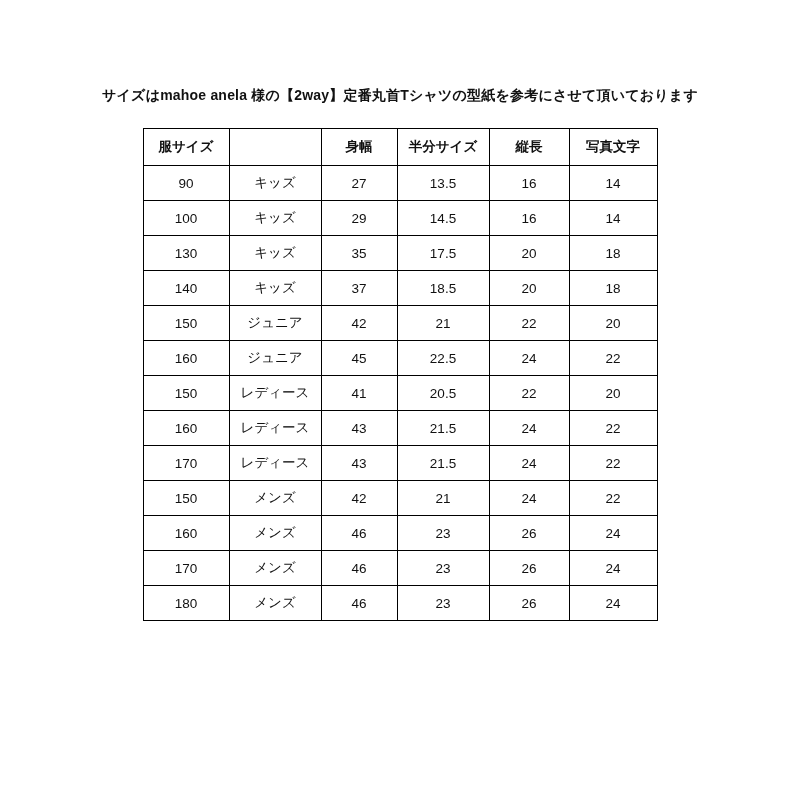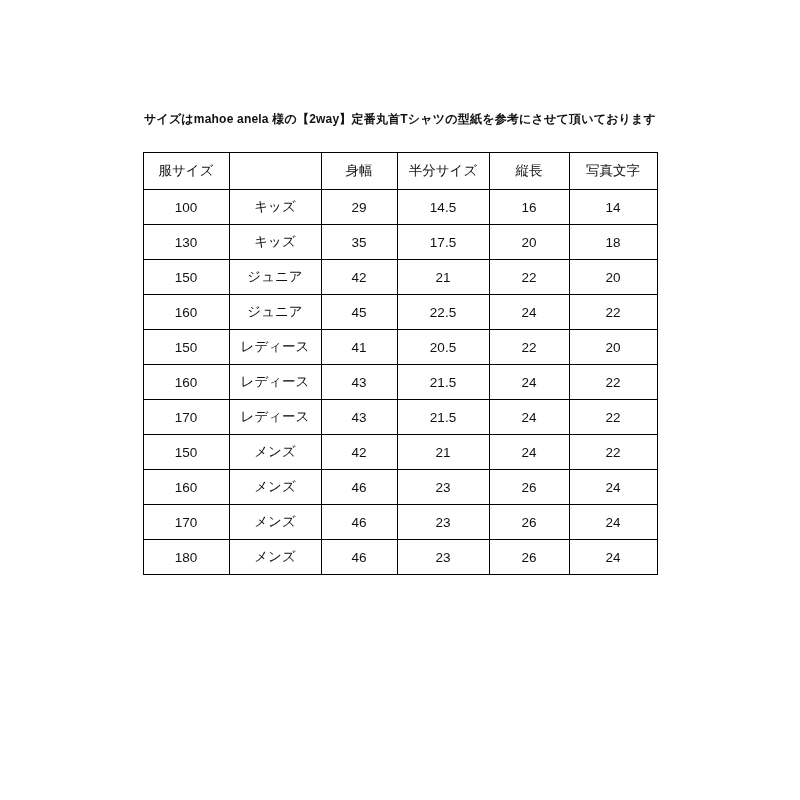--- a/index.html
+++ b/index.html
@@ -16,23 +16,23 @@
   }
   .page {
     width: 800px;
     height: 800px;
     position: relative;
     box-sizing: border-box;
   }
   .heading {
     text-align: center;
     font-weight: bold;
-    font-size: 12px;
+    font-size: 14px;
     line-height: 30px;
-    padding-top: 104px;
+    padding-top: 80px;
     letter-spacing: 0.2px;
   }
   .heading-line {
     display: block;
     white-space: nowrap;
   }
   .table-wrap {
     display: flex;
     justify-content: center;
     margin-top: 18px;
@@ -45,21 +45,21 @@
   table.size-table td,
   table.size-table th {
     border: 1.5px solid #000000;
     text-align: center;
     vertical-align: middle;
     height: 34px;
     font-weight: normal;
     padding: 0;
   }
   table.size-table thead th {
-    font-weight: normal;
+    font-weight: bold;
     height: 36px;
   }
   col.c0 { width: 86px; }
   col.c1 { width: 92px; }
   col.c2 { width: 76px; }
   col.c3 { width: 92px; }
   col.c4 { width: 80px; }
   col.c5 { width: 88px; }
   .group-end td {
     border-bottom-width: 3px;
@@ -89,32 +89,48 @@
           <th>服サイズ</th>
           <th></th>
           <th>身幅</th>
           <th>半分サイズ</th>
           <th>縦長</th>
           <th>写真文字</th>
         </tr>
       </thead>
       <tbody id="size-table-body">
           <tr>
+            <td>90</td>
+            <td>キッズ</td>
+            <td>27</td>
+            <td>13.5</td>
+            <td>16</td>
+            <td>14</td>
+          </tr>
+          <tr>
             <td>100</td>
             <td>キッズ</td>
             <td>29</td>
             <td>14.5</td>
             <td>16</td>
             <td>14</td>
           </tr>
           <tr>
             <td>130</td>
             <td>キッズ</td>
             <td>35</td>
             <td>17.5</td>
+            <td>20</td>
+            <td>18</td>
+          </tr>
+          <tr class="group-end">
+            <td>140</td>
+            <td>キッズ</td>
+            <td>37</td>
+            <td>18.5</td>
             <td>20</td>
             <td>18</td>
           </tr>
           <tr>
             <td>150</td>
             <td>ジュニア</td>
             <td>42</td>
             <td>21</td>
             <td>22</td>
             <td>20</td>

